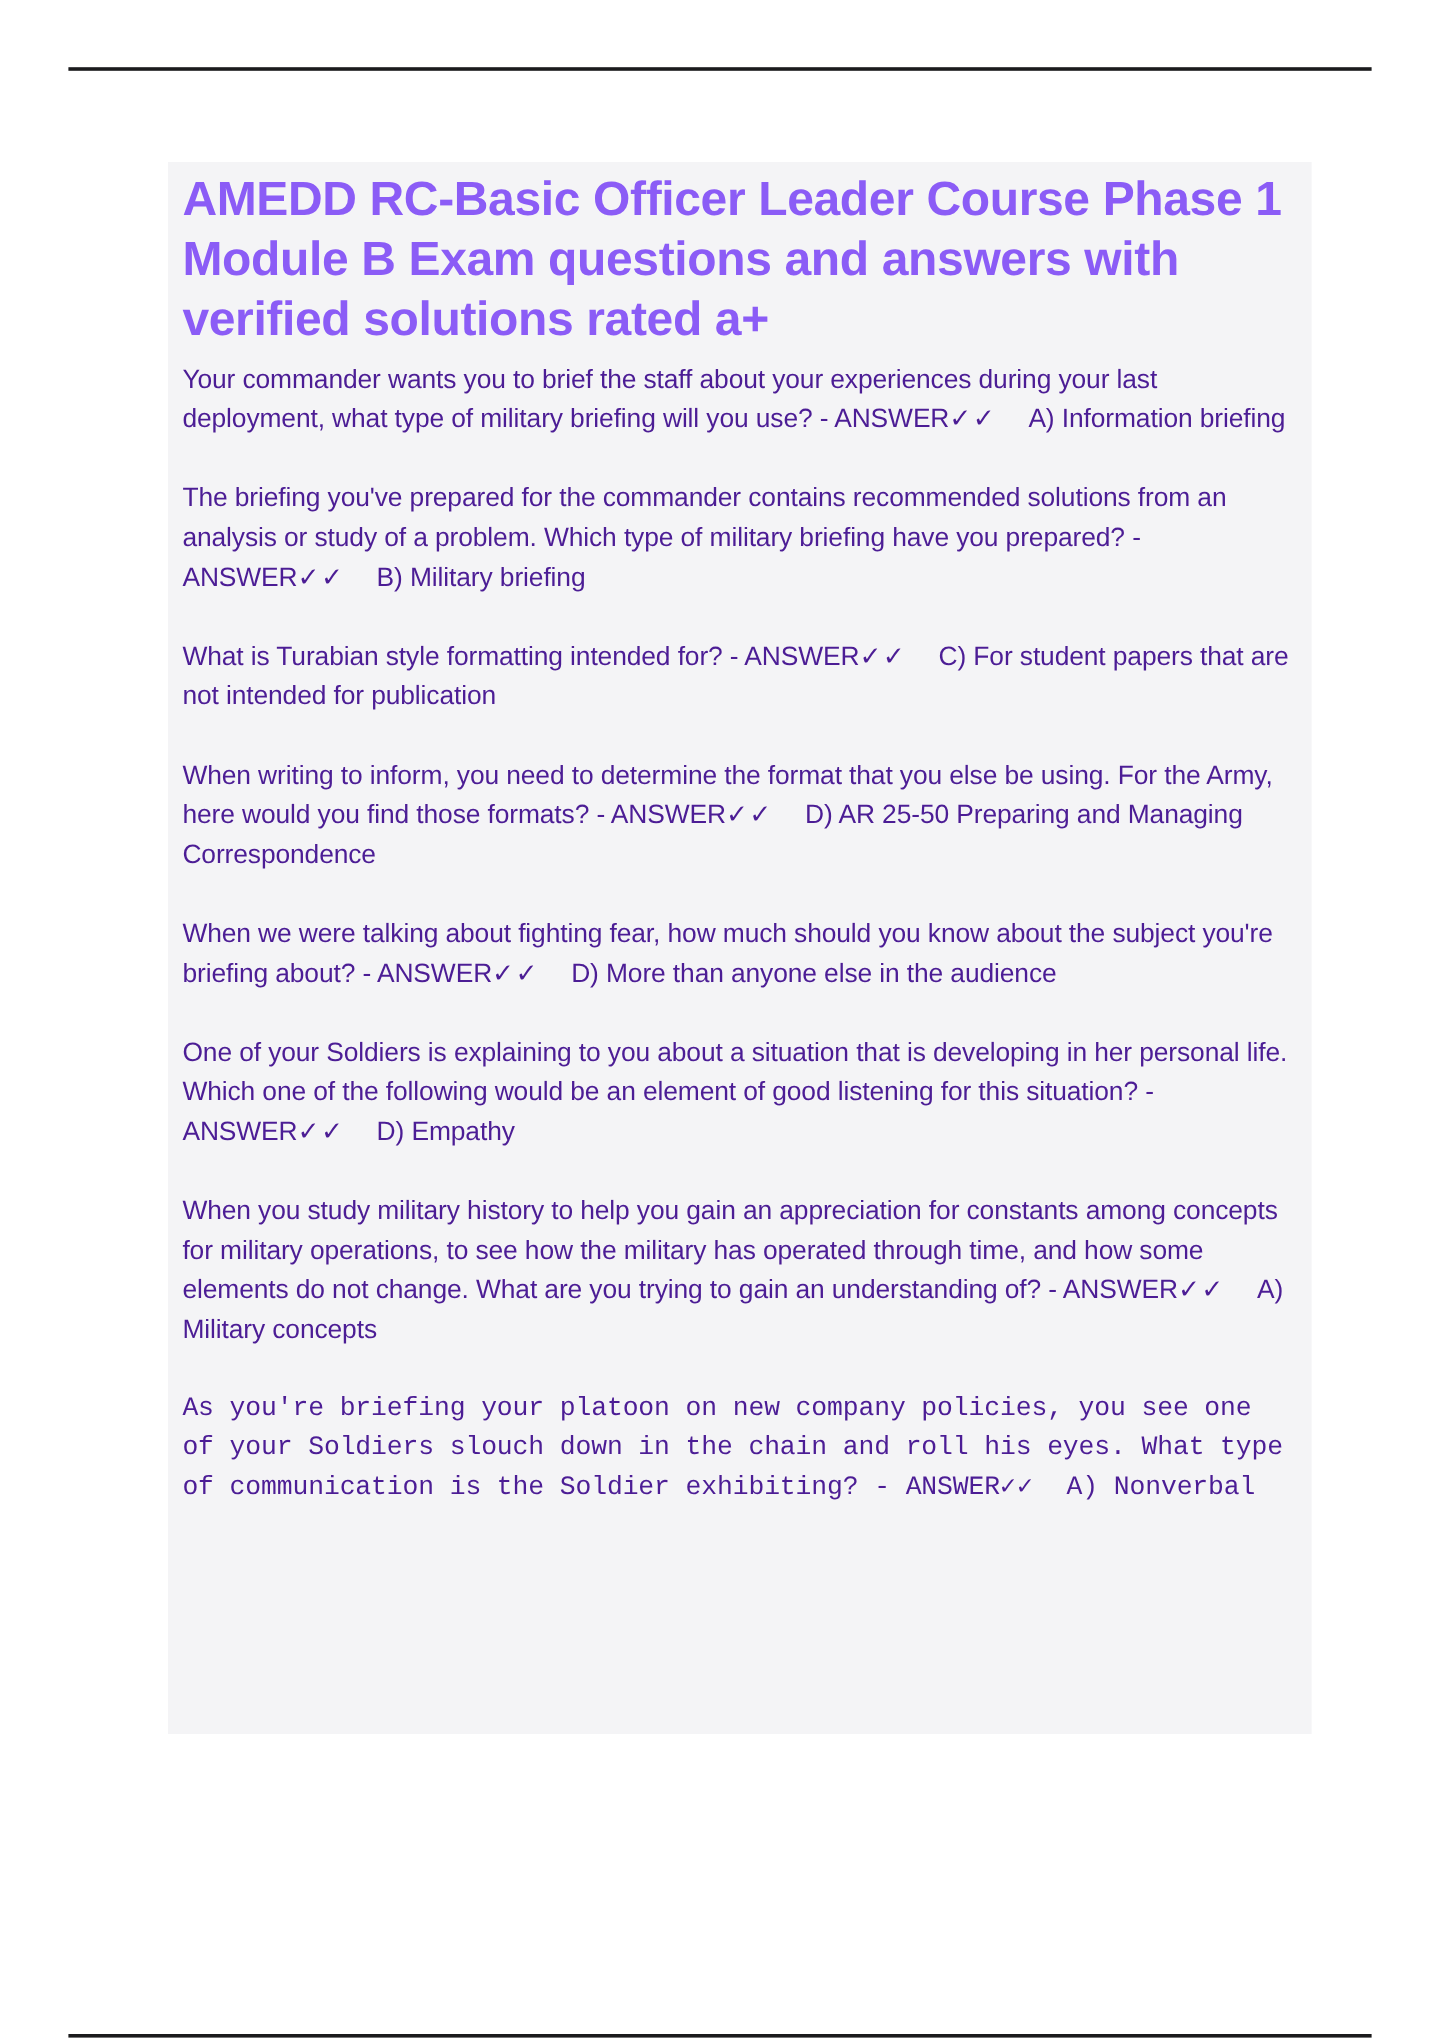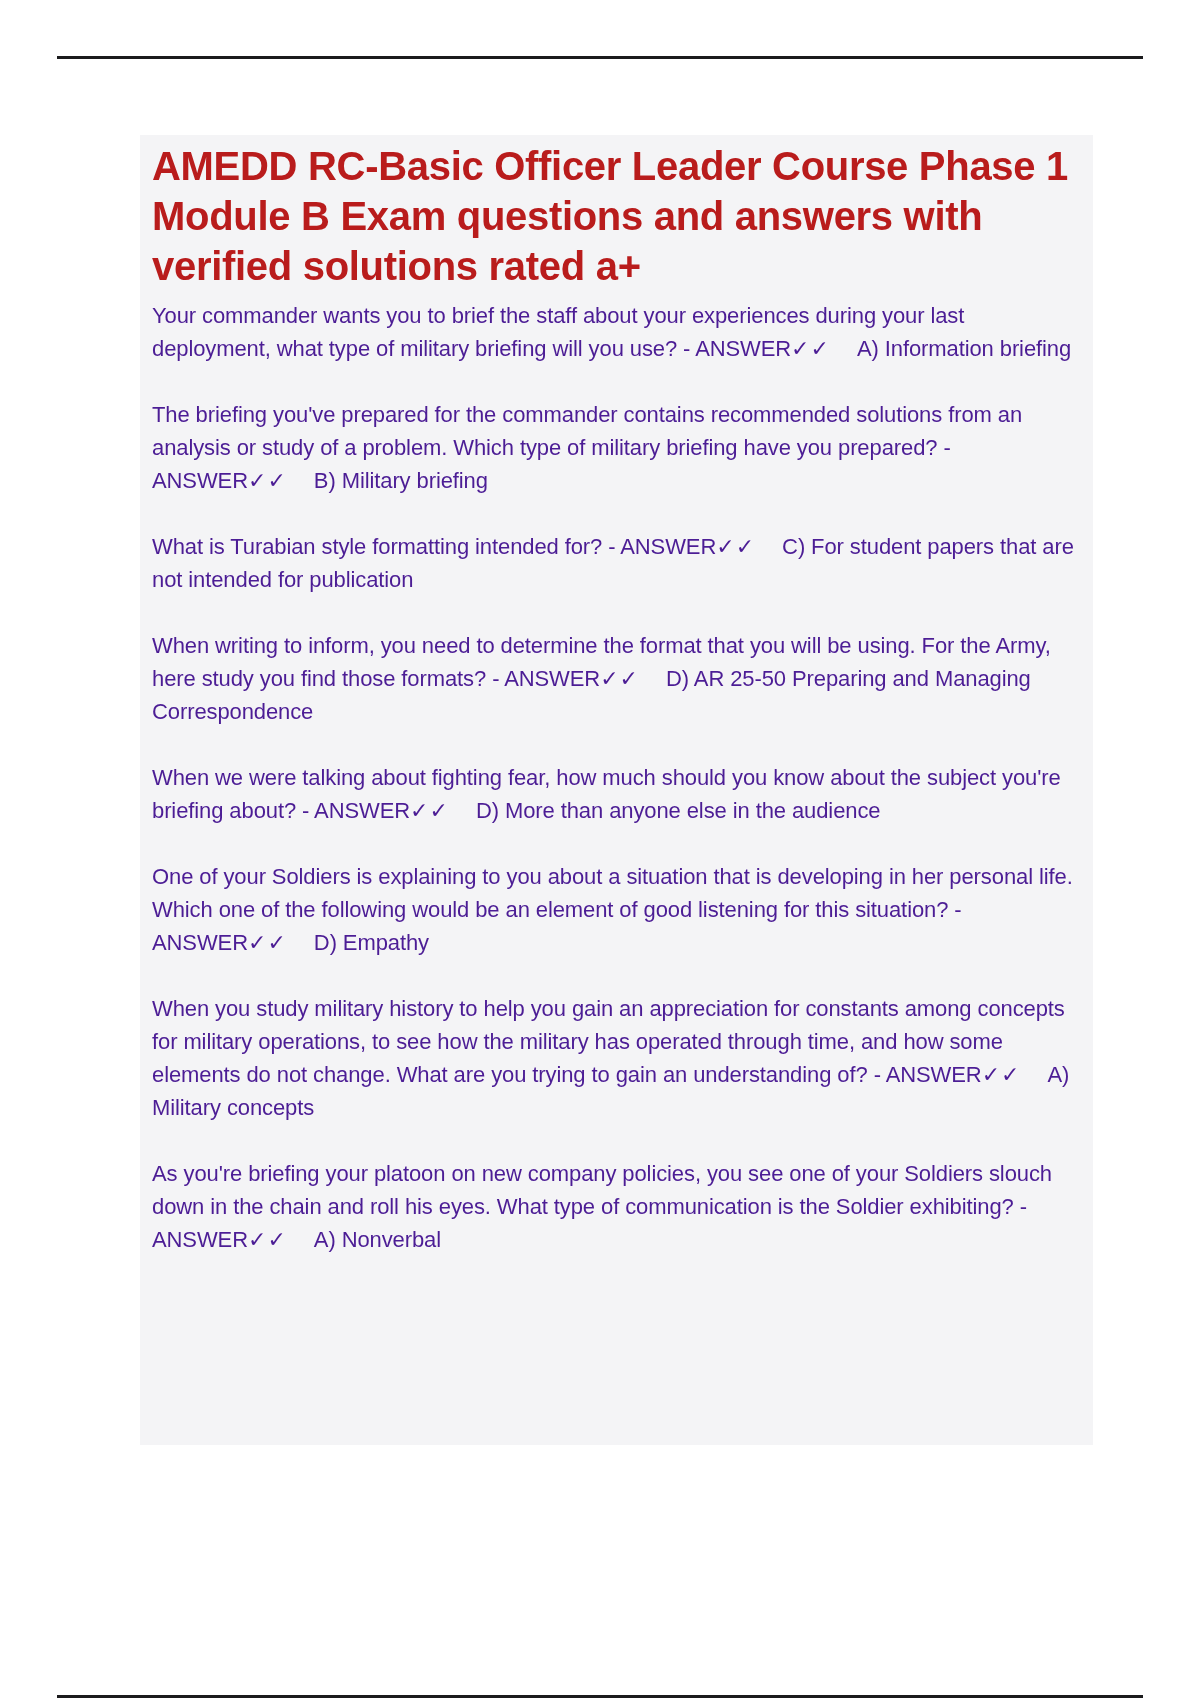--- a/index.html
+++ b/index.html
@@ -12,43 +12,43 @@
     position:absolute;left:57px;width:1086px;height:3px;background:#1b1b1d;
   }
   .rule.top{top:56px;}
   .rule.bottom{top:1695px;}
   .doc-block{
     position:absolute;left:140px;top:135px;width:953px;box-sizing:border-box;
     background:#f4f4f6;padding:6px 14px 4px 12px;min-height:1310px;
   }
   h1.doc-title{
     margin:0 0 8px 0;padding:0;
-    font-size:40px;line-height:50px;font-weight:700;color:#b91c1c;
+    font-size:40px;line-height:50px;font-weight:700;color:#8b5cf6;
     letter-spacing:-0.3px;
   }
   .qa{
     margin:0 0 33px 0;padding:0;
     font-size:22px;line-height:33px;color:#4c1d95;letter-spacing:-0.1px;
   }
-  .qa:last-child{margin-bottom:0;}
+  .qa:last-child{margin-bottom:0;font-family:Liberation Mono, monospace;}
   .qa .checks{font-weight:600;letter-spacing:1px;}
   .qa .gap{display:inline-block;width:27px;}
 </style>
 </head>
 <body>
 
 <div class="rule top"></div>
 
 <div class="doc-block">
   <h1 class="doc-title">AMEDD RC-Basic Officer Leader Course Phase 1 Module B Exam questions and answers with verified solutions rated a+</h1>
   <div>
       <p class="qa"><span>Your commander wants you to brief the staff about your experiences during your last deployment, what type of military briefing will you use? </span><span>- ANSWER</span><span class="checks">✓✓</span><span class="gap"></span><span>A) Information briefing</span></p>
       <p class="qa"><span>The briefing you've prepared for the commander contains recommended solutions from an analysis or study of a problem. Which type of military briefing have you prepared? </span><span>- ANSWER</span><span class="checks">✓✓</span><span class="gap"></span><span>B) Military briefing</span></p>
       <p class="qa"><span>What is Turabian style formatting intended for? </span><span>- ANSWER</span><span class="checks">✓✓</span><span class="gap"></span><span>C) For student papers that are not intended for publication</span></p>
-      <p class="qa"><span>When writing to inform, you need to determine the format that you will be using. For the Army, here study you find those formats? </span><span>- ANSWER</span><span class="checks">✓✓</span><span class="gap"></span><span>D) AR 25-50 Preparing and Managing Correspondence</span></p>
+      <p class="qa"><span>When writing to inform, you need to determine the format that you else be using. For the Army, here would you find those formats? </span><span>- ANSWER</span><span class="checks">✓✓</span><span class="gap"></span><span>D) AR 25-50 Preparing and Managing Correspondence</span></p>
       <p class="qa"><span>When we were talking about fighting fear, how much should you know about the subject you're briefing about? </span><span>- ANSWER</span><span class="checks">✓✓</span><span class="gap"></span><span>D) More than anyone else in the audience</span></p>
       <p class="qa"><span>One of your Soldiers is explaining to you about a situation that is developing in her personal life. Which one of the following would be an element of good listening for this situation? </span><span>- ANSWER</span><span class="checks">✓✓</span><span class="gap"></span><span>D) Empathy</span></p>
       <p class="qa"><span>When you study military history to help you gain an appreciation for constants among concepts for military operations, to see how the military has operated through time, and how some elements do not change. What are you trying to gain an understanding of? </span><span>- ANSWER</span><span class="checks">✓✓</span><span class="gap"></span><span>A) Military concepts</span></p>
       <p class="qa"><span>As you're briefing your platoon on new company policies, you see one of your Soldiers slouch down in the chain and roll his eyes. What type of communication is the Soldier exhibiting? </span><span>- ANSWER</span><span class="checks">✓✓</span><span class="gap"></span><span>A) Nonverbal</span></p>
     </div>
 </div>
 
 <div class="rule bottom"></div>
 
 </body></html>

